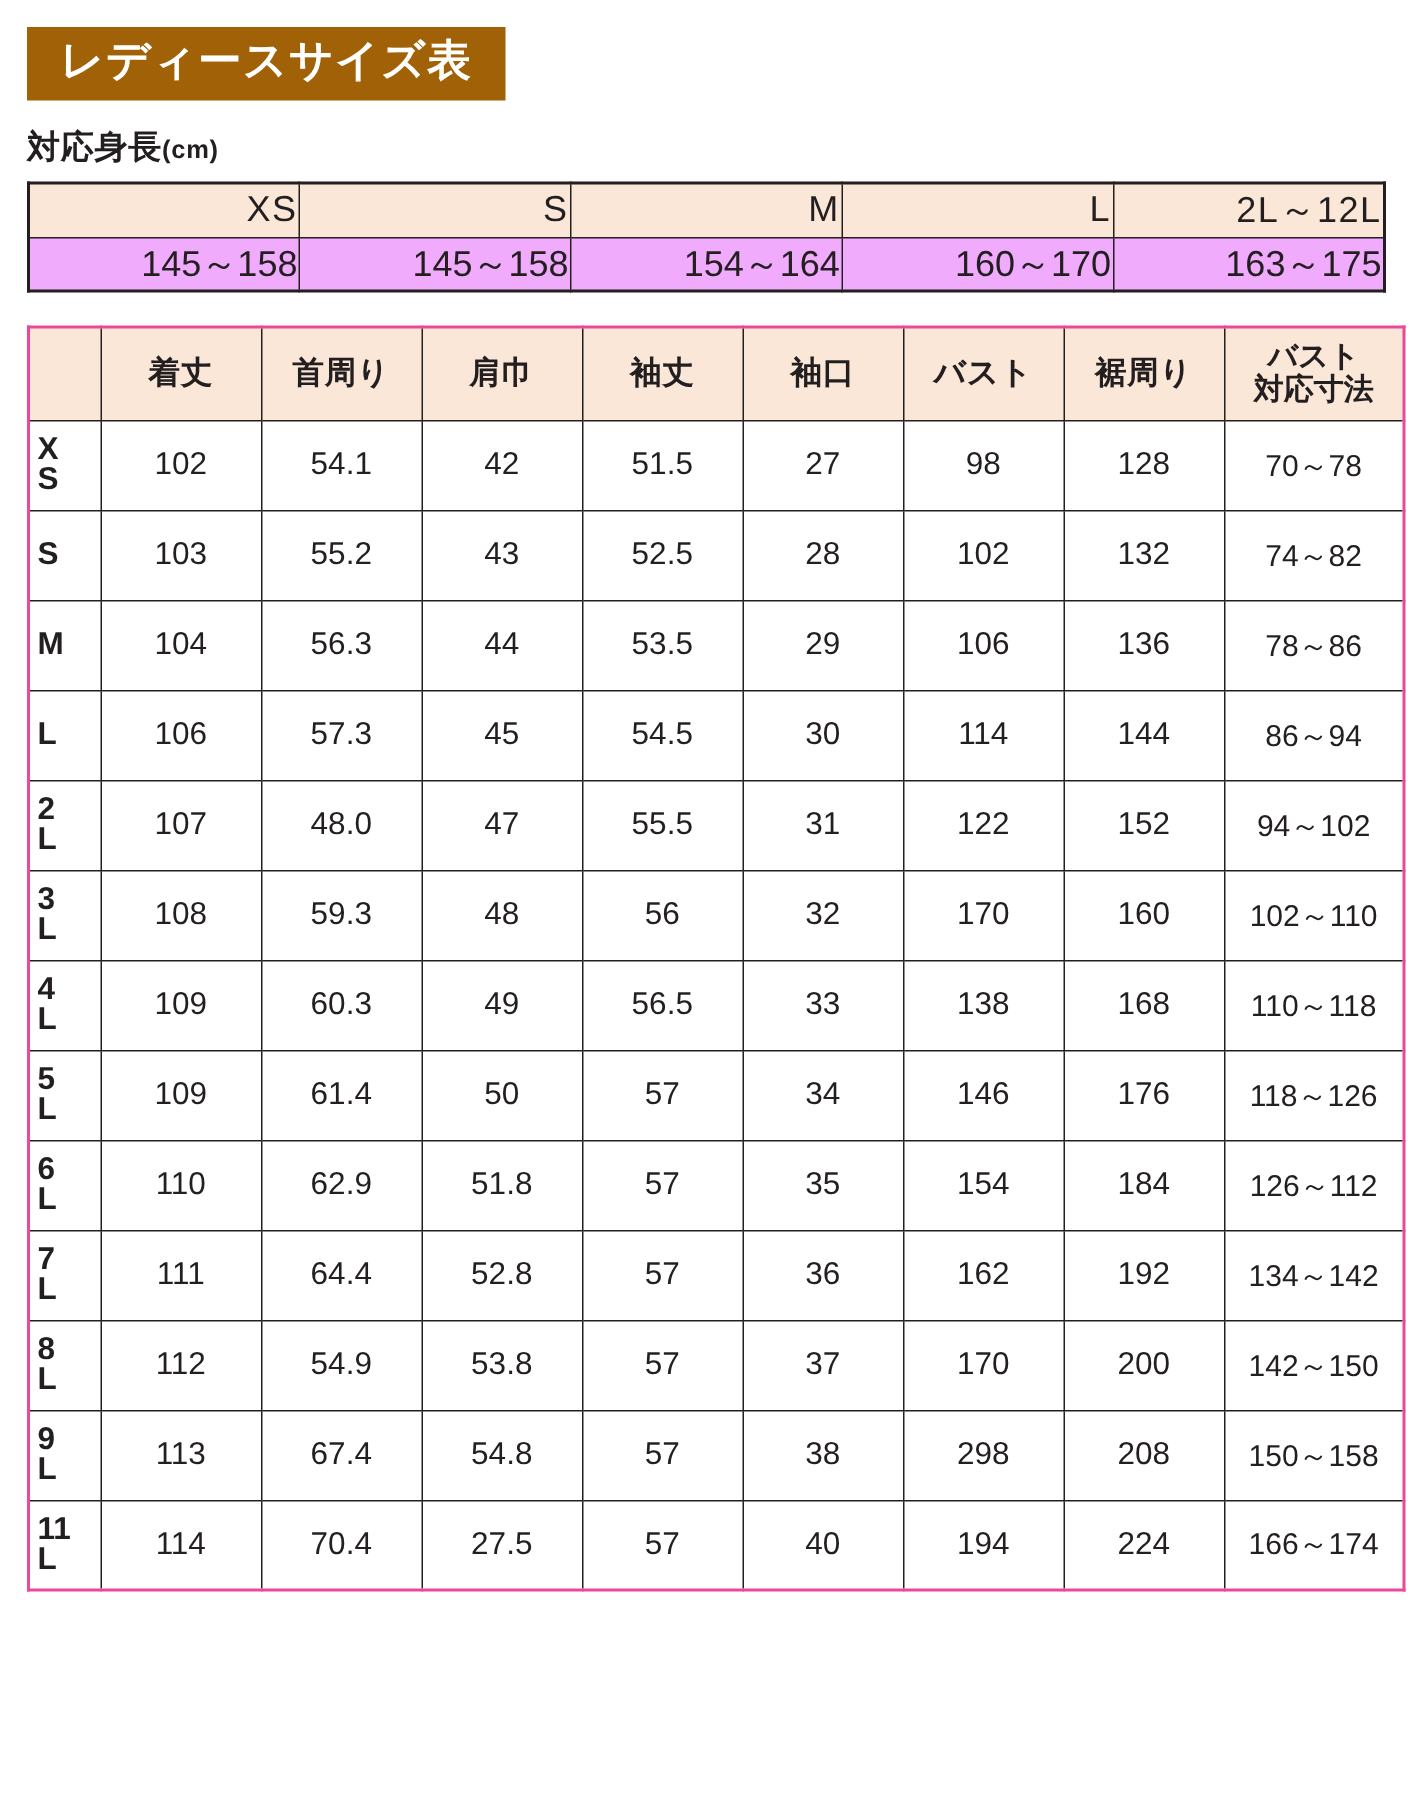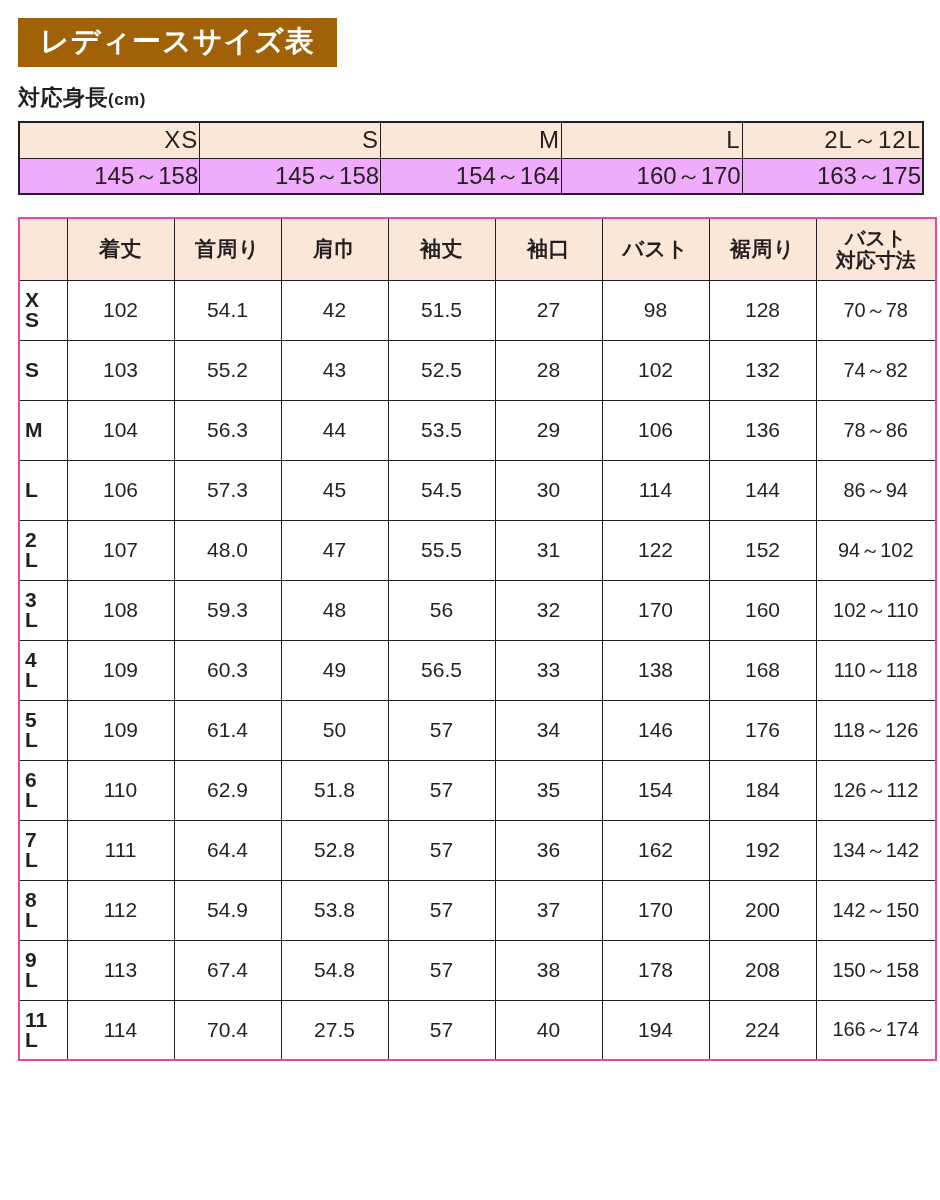--- a/index.html
+++ b/index.html
@@ -333,21 +333,21 @@
           <tr>
             <th class="size">
               <span>9</span>
               <span>L</span>
             </th>
             <td>113</td>
             <td>67.4</td>
             <td>54.8</td>
             <td>57</td>
             <td>38</td>
-            <td>178</td>
+            <td>298</td>
             <td>208</td>
             <td class="bustfit">150～158</td>
           </tr>
           <tr>
             <th class="size">
               <span>11</span>
               <span>L</span>
             </th>
             <td>114</td>
             <td>70.4</td>

